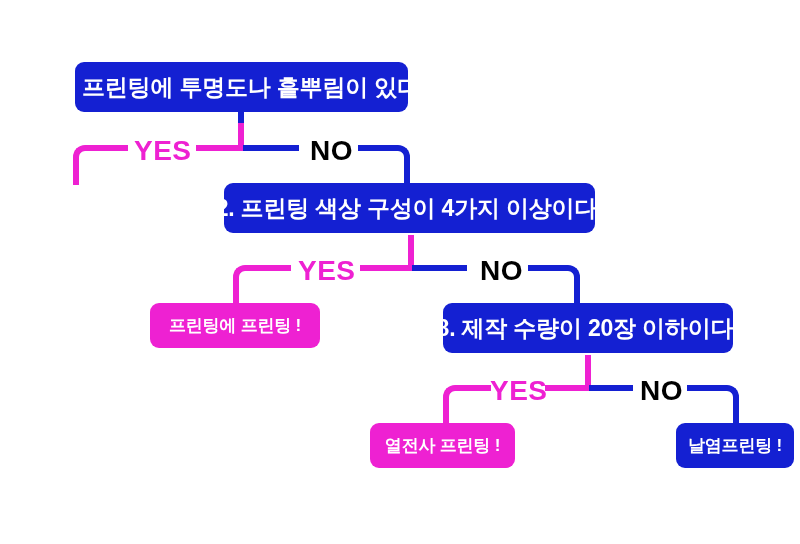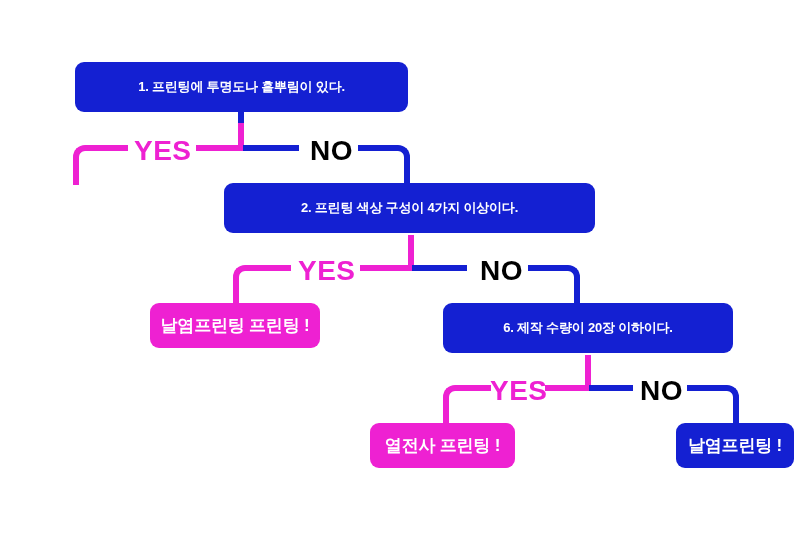--- a/index.html
+++ b/index.html
@@ -25,21 +25,21 @@
     align-items: center;
     justify-content: center;
     border-radius: 9px;
     color: #ffffff;
     font-weight: bold;
     white-space: nowrap;
     letter-spacing: -0.2px;
   }
   .node.question {
     background: #1420D2;
-    font-size: 13px;
+    font-size: 23px;
     height: 50px;
     padding: 0 18px;
   }
   .node.answer-yes {
     background: #EE21D2;
     font-size: 17px;
     height: 45px;
     padding: 0 16px;
   }
   .node.answer-no {
@@ -125,23 +125,23 @@
 
   <div class="seg h yes-col" style="left:360px; top:265px; width:54px;"></div>
   <div class="elbow left-down yes-col" style="left:233px; top:265px; width:58px; height:40px;"></div>
 
   <div class="seg h no-col" style="left:412px; top:265px; width:55px;"></div>
   <div class="elbow right-down no-col" style="left:528px; top:265px; width:52px; height:40px;"></div>
 
   <div class="branch-label yes-txt" style="left:298px; top:257px;">YES</div>
   <div class="branch-label no-txt" style="left:480px; top:257px;">NO</div>
 
-  <div class="node answer-yes" style="left:150px; top:303px; width:170px;">날염프린팅 프린팅 !</div>
+  <div class="node answer-yes" style="left:150px; top:303px; width:170px;">프린팅에 프린팅 !</div>
 
-  <div class="node question" style="left:443px; top:303px; width:290px;">6. 제작 수량이 20장 이하이다.</div>
+  <div class="node question" style="left:443px; top:303px; width:290px;">8. 제작 수량이 20장 이하이다.</div>
 
   <div class="seg v yes-col" style="left:585px; top:355px; height:33px;"></div>
 
   <div class="seg h yes-col" style="left:545px; top:385px; width:46px;"></div>
   <div class="elbow left-down yes-col" style="left:443px; top:385px; width:48px; height:40px;"></div>
 
   <div class="seg h no-col" style="left:589px; top:385px; width:44px;"></div>
   <div class="elbow right-down no-col" style="left:687px; top:385px; width:52px; height:40px;"></div>
 
   <div class="branch-label yes-txt" style="left:490px; top:377px;">YES</div>

